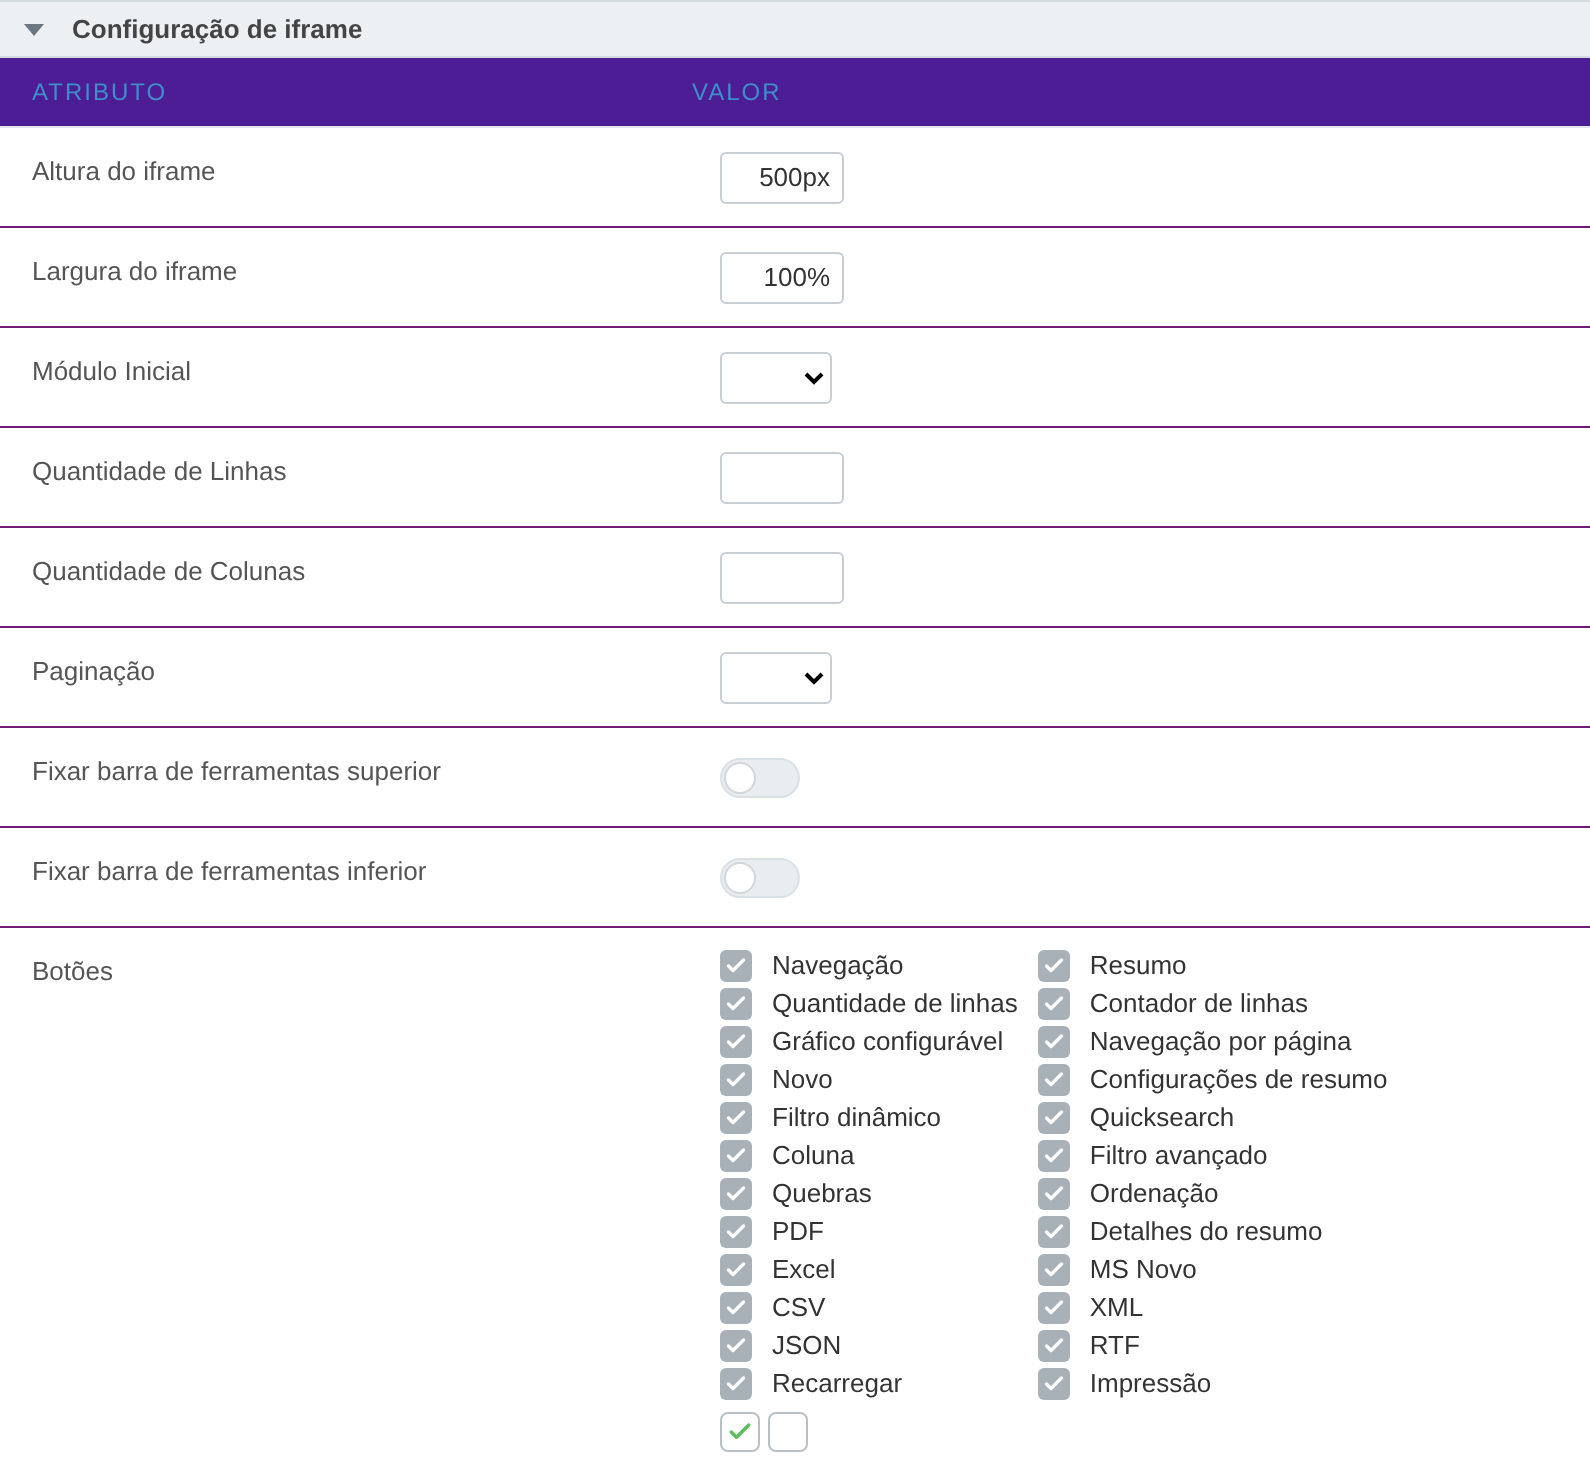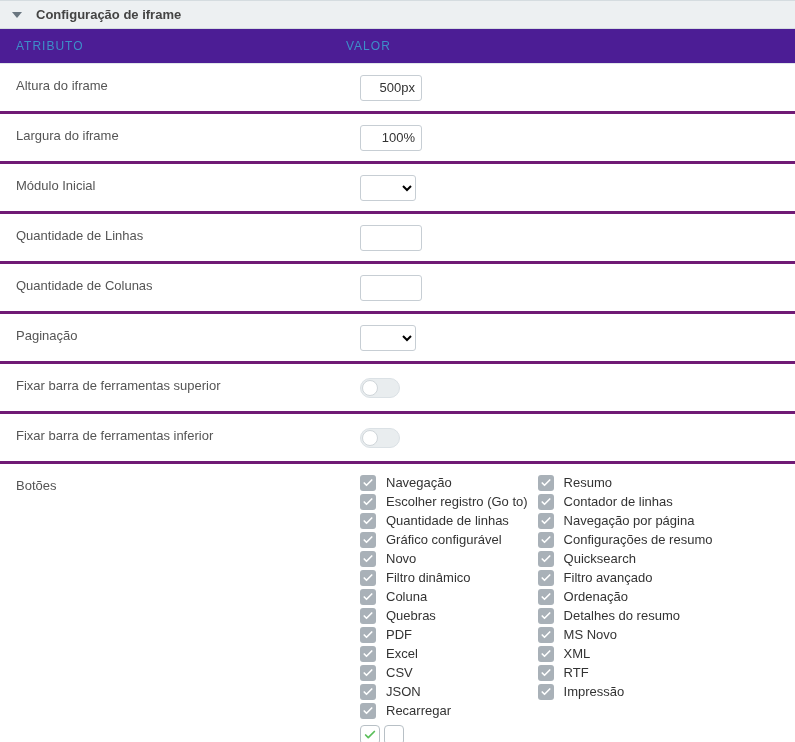--- a/index.html
+++ b/index.html
@@ -3,21 +3,21 @@
 <meta charset="utf-8">
 <style>
 * { box-sizing: border-box; margin: 0; padding: 0; }
 body { font-family: Arial, sans-serif; font-size: 13px; color: #444; background: #fff; width: 795px; }
 .panel-header { background: #edf0f2; border-top: 1px solid #d5dce0; border-bottom: 1px solid #d5dce0; padding: 6px 14px; display: flex; align-items: center; gap: 16px; }
 .panel-header .toggle-icon { width: 0; height: 0; border-left: 6px solid #6a7680; border-top: 5px solid transparent; border-bottom: 5px solid transparent; transform: rotate(90deg); }
 .panel-header .title { font-weight: bold; color: #444; }
 .columns-header { display: flex; background: #4c1d95; border-bottom: 1px solid #e0e6ea; }
 .columns-header div { padding: 10px 16px; color: #3d8ec9; letter-spacing: 1px; font-size: 12px; }
 .columns-header .col-attr { width: 330px; }
-.row { display: flex; border-bottom: 3px solid #701a75; min-height: 50px; padding: 10px 0; }
+.row { display: flex; border-bottom: 1px solid #701a75; min-height: 50px; padding: 10px 0; }
 .row.last { border-bottom: none; }
 .attr-cell { width: 330px; padding: 4px 16px; color: #555; }
 .val-cell { flex: 1; padding: 0 16px 0 30px; display: flex; align-items: center; }
 .val-cell.top { align-items: flex-start; }
 input[type=text] { width: 62px; height: 26px; border: 1px solid #c7ced4; border-radius: 3px; padding: 2px 6px; font-size: 13px; text-align: right; color: #333; }
 input[type=text].left { text-align: left; }
 select { width: 56px; height: 26px; border: 1px solid #c7ced4; border-radius: 3px; padding: 2px 4px; font-size: 13px; background: #fff; }
 .toggle { width: 40px; height: 20px; border-radius: 10px; background: #e9edef; border: 1px solid #dbe1e5; position: relative; cursor: pointer; }
 .toggle .knob { position: absolute; left: 1px; top: 1px; width: 16px; height: 16px; background: #fff; border-radius: 50%; border: 1px solid #d0d6da; }
 .check-grid { display: flex; gap: 10px; }
@@ -116,28 +116,20 @@
                 </svg>
               </div>
               <span class="cb-label">Navegação</span>
             </div>
             <div class="check-item">
               <div class="cb">
                 <svg viewBox="0 0 16 16">
                   <path d="M3 8l3 3 7-7" stroke="#fff" stroke-width="2.2" fill="none" stroke-linecap="round" stroke-linejoin="round"></path>
                 </svg>
               </div>
-              <span class="cb-label">Escolher registro (Go to)</span>
-            </div>
-            <div class="check-item">
-              <div class="cb">
-                <svg viewBox="0 0 16 16">
-                  <path d="M3 8l3 3 7-7" stroke="#fff" stroke-width="2.2" fill="none" stroke-linecap="round" stroke-linejoin="round"></path>
-                </svg>
-              </div>
               <span class="cb-label">Quantidade de linhas</span>
             </div>
             <div class="check-item">
               <div class="cb">
                 <svg viewBox="0 0 16 16">
                   <path d="M3 8l3 3 7-7" stroke="#fff" stroke-width="2.2" fill="none" stroke-linecap="round" stroke-linejoin="round"></path>
                 </svg>
               </div>
               <span class="cb-label">Gráfico configurável</span>
             </div>

